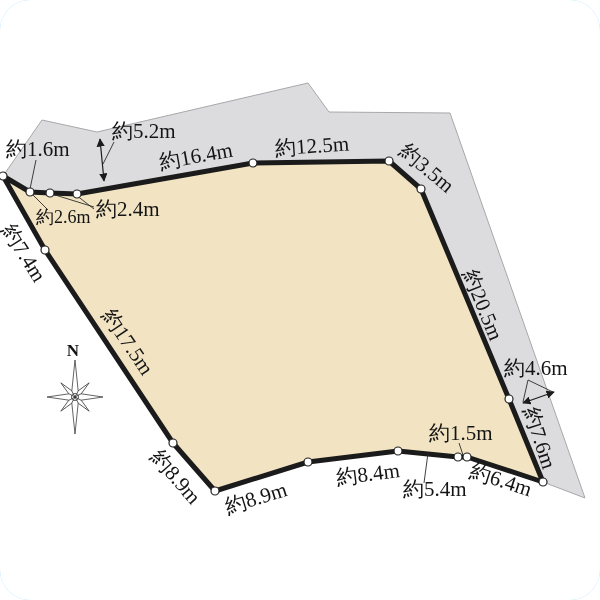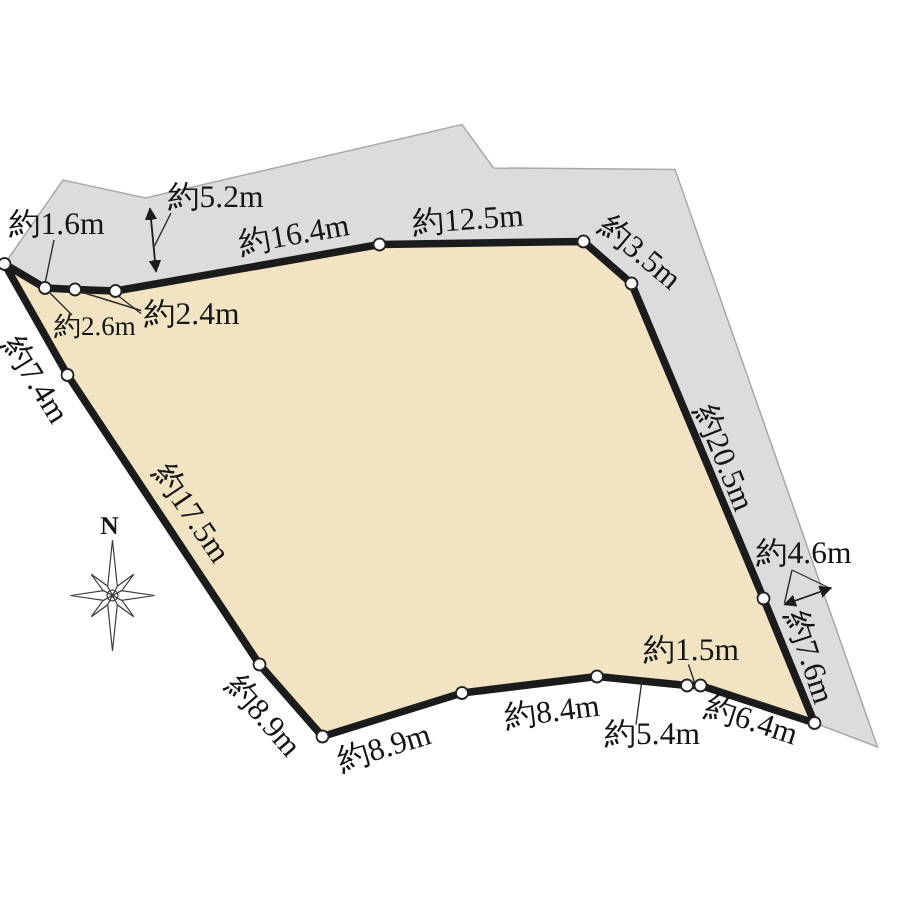--- a/index.html
+++ b/index.html
@@ -1,17 +1,17 @@
 <!DOCTYPE html>
 <html><head>
 <meta charset="utf-8">
 <style>
   html,body{margin:0;padding:0;background:#ffffff;}
   .stage{position:relative;width:600px;height:600px;background:#7dd3fc;overflow:hidden;
-         font-family:"Liberation Serif","DejaVu Serif",serif;}
+         font-family:"Liberation Serif","DejaVu Serif",serif;border-radius:30px;}
   svg{display:block;}
   text{fill:#141414;}
   .lbl{font-size:21px;letter-spacing:0px;}
   .lbl-sm{font-size:18px;}
   .north{font-size:17px;font-weight:bold;}
 </style>
 </head>
 <body>
 
 <div class="stage">

